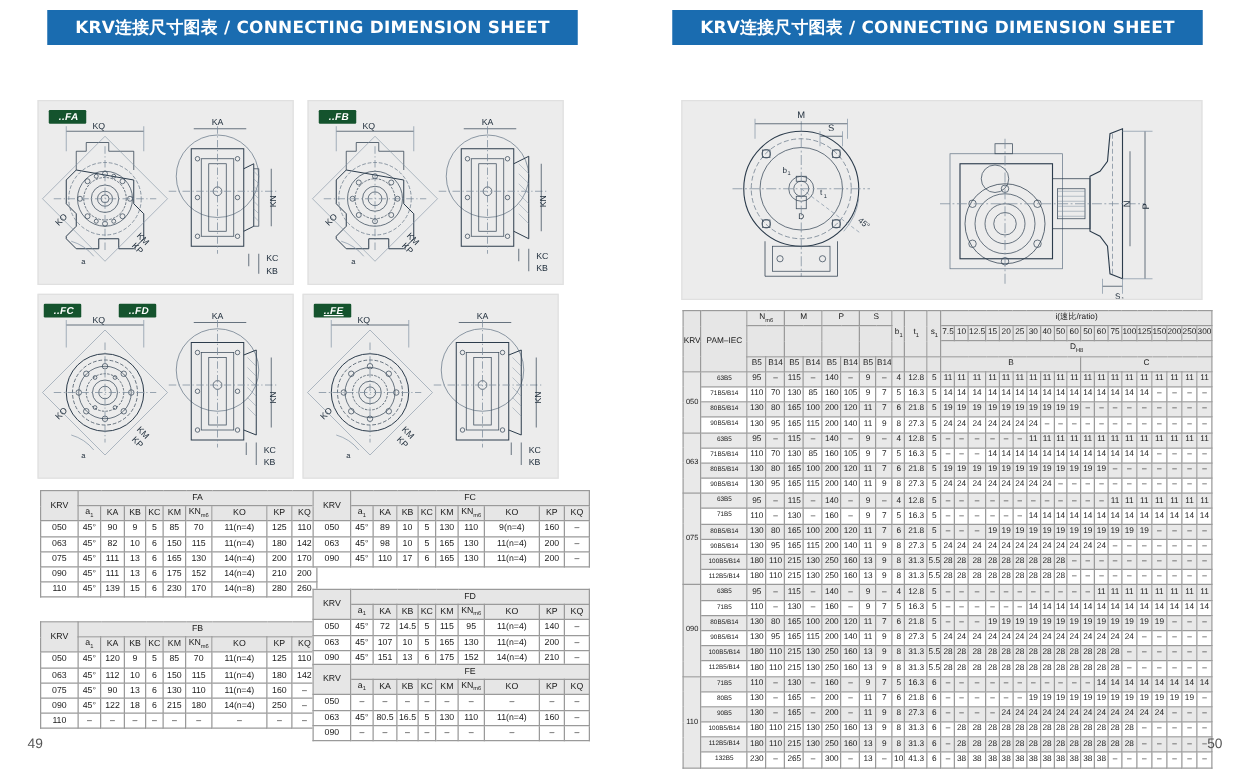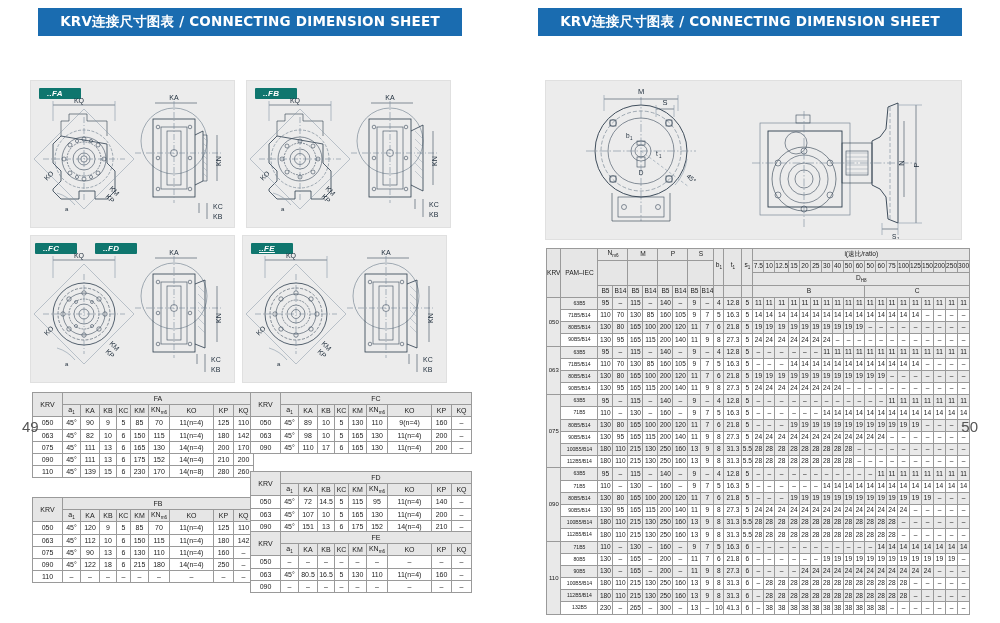--- a/index.html
+++ b/index.html
@@ -3,21 +3,21 @@
 <meta charset="utf-8">
 <style>
   * { box-sizing: border-box; }
   html, body {
     margin: 0; padding: 0;
     width: 1000px; height: 623px;
     background: #ffffff;
     font-family: "Liberation Sans", sans-serif;
   }
   .spread { position: relative; width: 1000px; height: 623px; display: flex; }
-  .page { position: relative; width: 500px; height: 442px; padding: 0; }
+  .page { position: relative; width: 500px; height: 623px; padding: 0; }
   .page-inner { position: absolute; left: 0; right: 0; top: 0; bottom: 0; }
 
   
   .banner-wrap { position: absolute; top: 8px; left: 38px; right: 38px; height: 28px; }
   .banner {
     width: 100%; height: 28px; background: #1a6cb0;
     display: flex; align-items: center; justify-content: center;
     color: #ffffff; font-weight: bold; font-size: 13.5px; letter-spacing: .2px;
     border: 1px solid #1a6cb0;
   }
@@ -28,23 +28,23 @@
     background: #ededed; display: flex; align-items: center;
     padding-left: 8px; font-size: 9.5px; color: #222;
   }
 
   
   .panel {
     position: absolute; background: #ececec; border: 1px solid #e0e0e0;
     overflow: hidden;
   }
   .badge {
-    position: absolute; background: #0f766e; color: #fff;
+    position: absolute; background: #14532d; color: #fff;
     font-size: 8px; font-style: italic; font-weight: bold;
-    padding: 1px 18px 1px 8px; border-radius: 1px; letter-spacing: .3px;
+    padding: 1px 6px 1px 8px; border-radius: 1px; letter-spacing: .3px;
   }
   .dsvg { position: absolute; left: 0; top: 0; }
 
   
   table.dt {
     border-collapse: collapse;
     font-size: 6.6px;
     color: #1a1a1a;
     background: #fff;
     table-layout: fixed;
@@ -82,21 +82,21 @@
   .bt { font-size: 5.2px; }
   .bt th, .bt td { height: 11.55px; border: 0.5px solid #9d9d9d; }
   .bt thead th { background: #e8e8e8; }
   .bt td.grp { background: #fff; font-size: 6px; }
   .bt tr.shade td { background: #e9e9e9; }
   .bt td.pam { background: inherit; font-size: 5.1px; }
   .thick-l { border-left: 1.1px solid #555 !important; }
 
   
   .pagenum {
-    position: absolute; bottom: 7px; font-size: 15px; color: #555;
+    position: absolute; bottom: 22px; font-size: 11px; color: #555;
   }
   .pagenum.left { left: 22px; }
   .pagenum.right { right: 22px; }
 
   .gutter {
     position: absolute; left: 499px; top: 0; width: 1px; height: 623px;
     background: #ffffff;
   }
 </style>
 </head>

